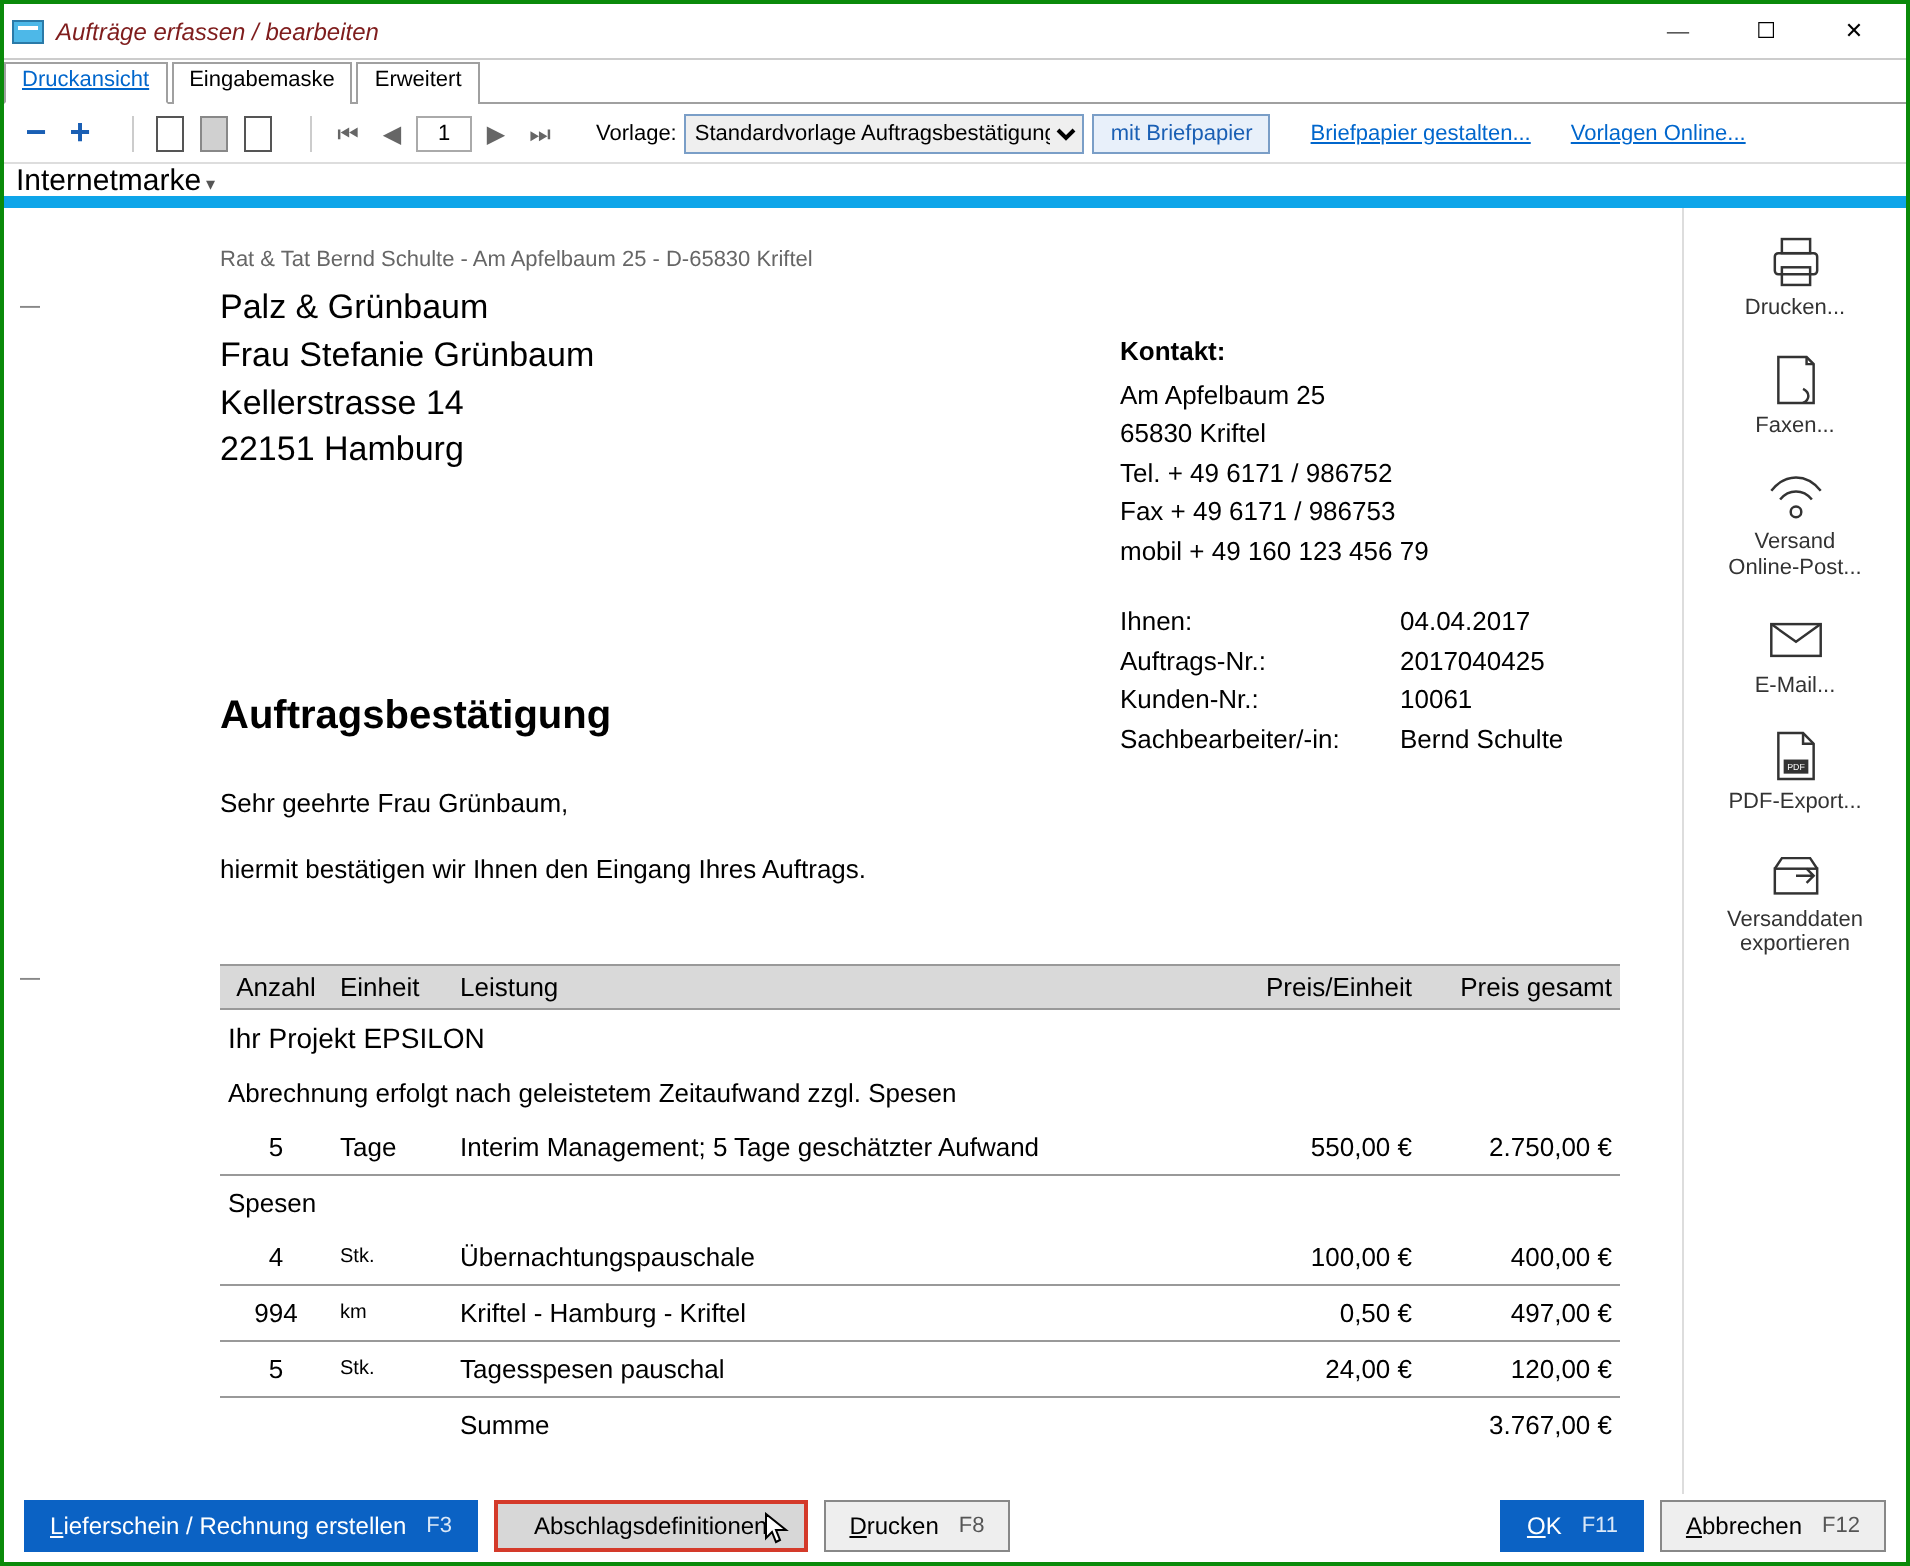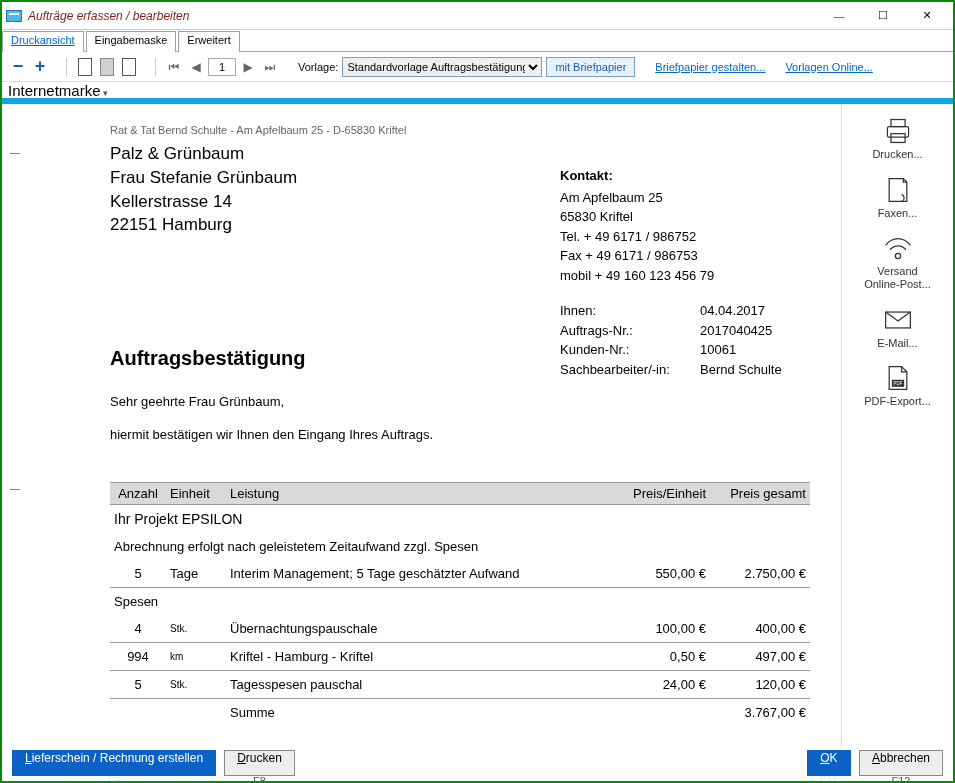--- a/index.html
+++ b/index.html
@@ -52,21 +52,21 @@
 .note { padding: 10px 0 6px 0; }
 .section-label { padding: 10px 0 4px 0; }
 .sum-row td { border-top: 1px solid #666; padding-top: 6px; }
 
 .sidepane { width: 112px; background: #fff; border-left: 1px solid #ddd; display: flex; flex-direction: column; align-items: center; padding-top: 8px; gap: 6px; }
 .sidebtn { width: 84px; display: flex; flex-direction: column; align-items: center; gap: 2px; padding: 4px 0; font-size: 11px; color: #333; text-align: center; }
 .sidebtn svg { width: 36px; height: 30px; stroke: #333; fill: none; stroke-width: 1.4; }
 .sidebtn .lbl { line-height: 1.15; }
 
 .footer { position: absolute; bottom: 2px; left: 2px; right: 2px; height: 32px; display: flex; align-items: center; gap: 8px; padding: 0 8px; background: #fff; }
-.fbtn { height: 26px; display: flex; align-items: center; padding: 0 12px; font-size: 12px; border: 1px solid #888; background: #eee; gap: 10px; flex-direction: column; }
+.fbtn { height: 26px; display: flex; align-items: center; padding: 0 12px; font-size: 12px; border: 1px solid #888; background: #eee; gap: 10px; }
 .fbtn .key { font-size: 11px; color: #555; }
 .fbtn.primary { background: #0b62c4; color: #fff; border-color: #0b62c4; }
 .fbtn.primary .key { color: #dbe8f7; }
 .fbtn.highlight { border: 2px solid #d43a2a; background: #d7d7d7; padding: 0 18px; }
 .spacer { flex: 1; }
 .cursor { position: absolute; width: 14px; height: 18px; pointer-events: none; }
 .underline-access { text-decoration: underline; text-decoration-thickness: 1px; }
 </style>
 </head>
 <body>
@@ -261,28 +261,42 @@
     </div>
     <div class="sidebtn">
       <svg viewBox="0 0 40 34">
           <path d="M10 4h14l6 6v20H10z"></path>
           <path d="M24 4v6h6"></path>
           <rect x="13" y="19" width="14" height="8" fill="#333" stroke="none"></rect>
           <text x="20" y="25" font-size="5" fill="#fff" text-anchor="middle" stroke="none">PDF</text>
         </svg>
       <span class="lbl">PDF-Export...</span>
     </div>
+    <div class="sidebtn">
+      <svg viewBox="0 0 40 34">
+          <rect x="8" y="14" width="24" height="14"></rect>
+          <path d="M8 14l4-6h16l4 6"></path>
+          <path d="M20 18h10M26 14l4 4-4 4"></path>
+        </svg>
+      <span class="lbl"><span>Versanddaten</span><br><span>exportieren</span></span>
+    </div>
   </div>
 </div>
 
 <div class="footer">
   <div class="fbtn primary">
     <span><span class="underline-access">L</span>ieferschein / Rechnung erstellen</span>
     <span class="key">F3</span>
   </div>
+  <div class="fbtn highlight" style="position:relative">
+    <span>Abschlagsdefinitionen</span>
+    <svg class="cursor" viewBox="0 0 14 18" style="right:6px;top:4px">
+        <path d="M1 1l0 12 3-3 2 5 2-1-2-5 5 0z" fill="#fff" stroke="#000" stroke-width="1"></path>
+      </svg>
+  </div>
   <div class="fbtn">
     <span><span class="underline-access">D</span>rucken</span>
     <span class="key">F8</span>
   </div>
   <div class="spacer"></div>
   <div class="fbtn primary">
     <span><span class="underline-access">O</span>K</span>
     <span class="key">F11</span>
   </div>
   <div class="fbtn">

